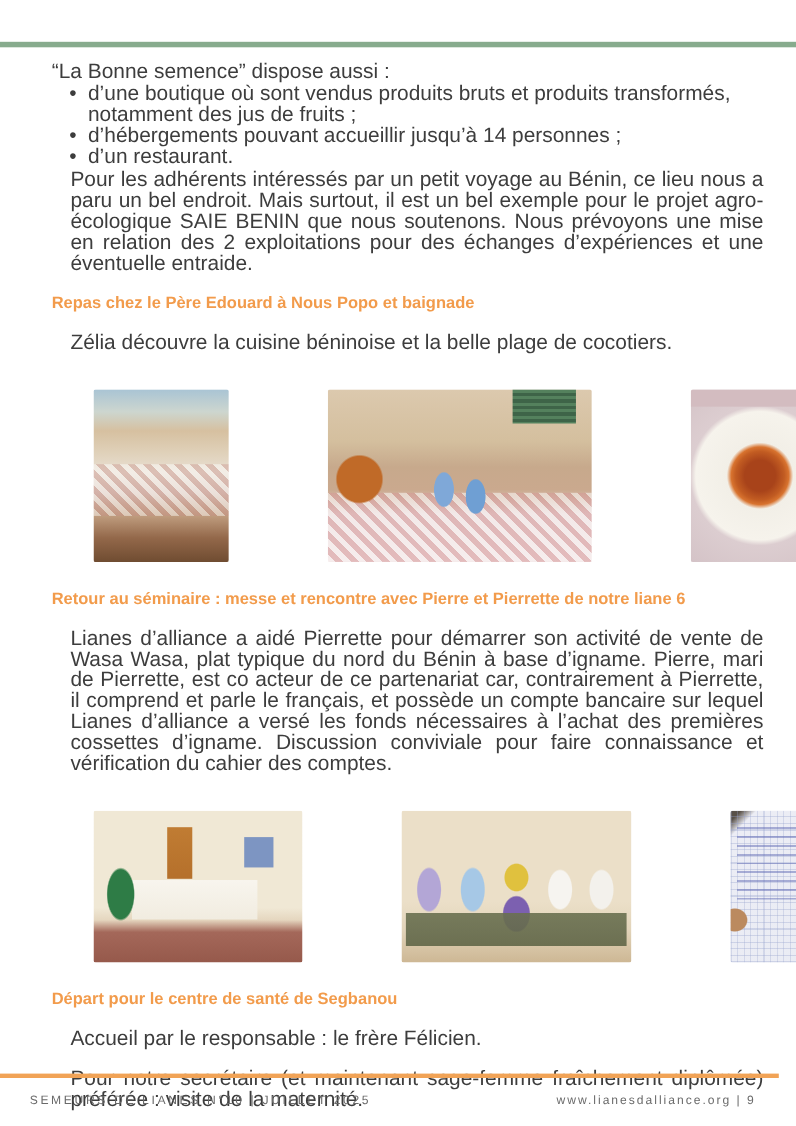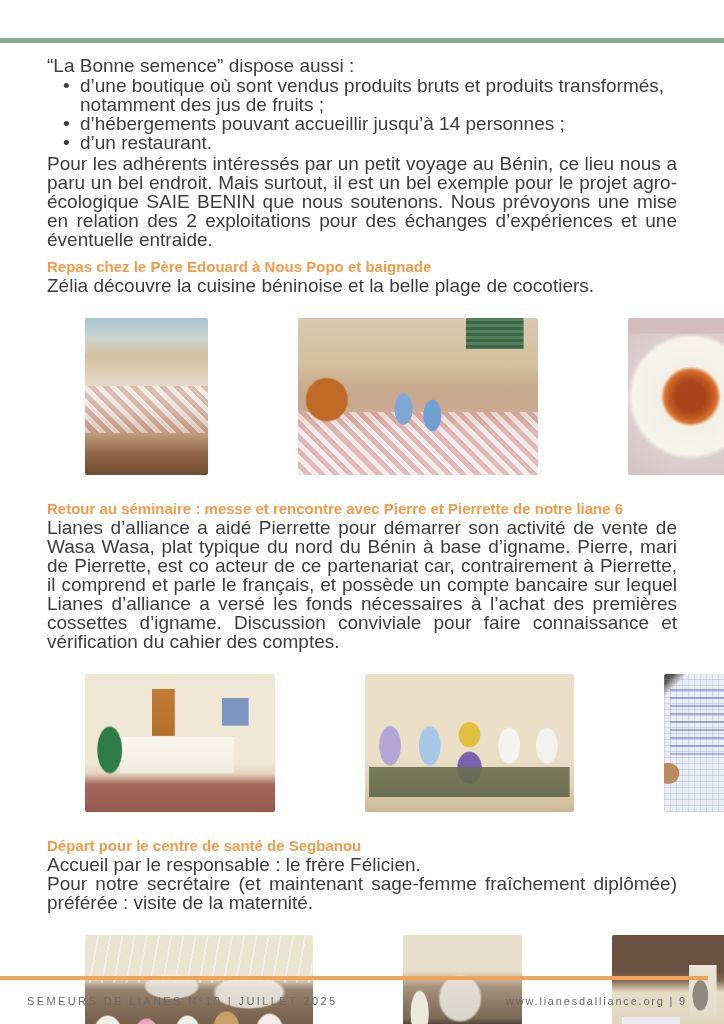--- a/index.html
+++ b/index.html
@@ -1,21 +1,21 @@
 <!DOCTYPE html>
 <html lang="fr"><head>
 <meta charset="utf-8">
 <style>
   html,body{margin:0;padding:0;background:#fff;}
   .page{position:relative;width:724px;height:1024px;background:#ffffff;overflow:hidden;
         font-family:"Liberation Sans",sans-serif;color:#3d3d3d;}
   .top-bar{margin-top:38px;height:5px;background:#87ab8d;}
   .content{padding:13px 0 0 47px;}
   .txt{width:630px;font-size:19px;line-height:19px;}
-  p{margin:0;}
+  p{margin:17px;}
   .lead{margin:0 0 1px 0;}
   ul.blist{margin:0;padding:0;list-style:none;}
   ul.blist li{position:relative;padding-left:33px;}
   .bullet-marker{position:absolute;left:16px;top:0;}
   .just{text-align:justify;}
   .para{margin-top:2px;}
   h2{font-size:15px;line-height:19px;font-weight:bold;color:#f29b4b;margin:8px 0 0 0;width:630px;}
   .photo-row{display:flex;gap:10px;margin:7px 0 3px -2px;}
   .ph{flex:0 0 auto;border-radius:2px;}
   .row1 .ph{height:157px;}

